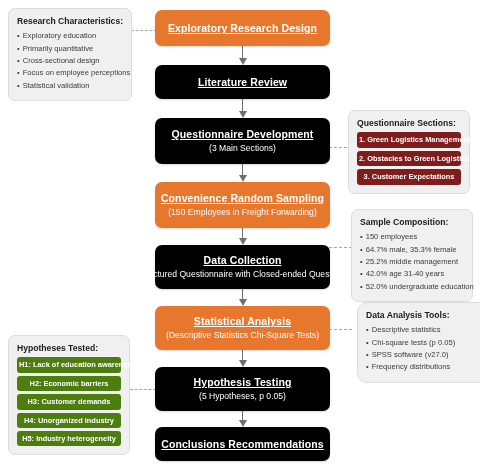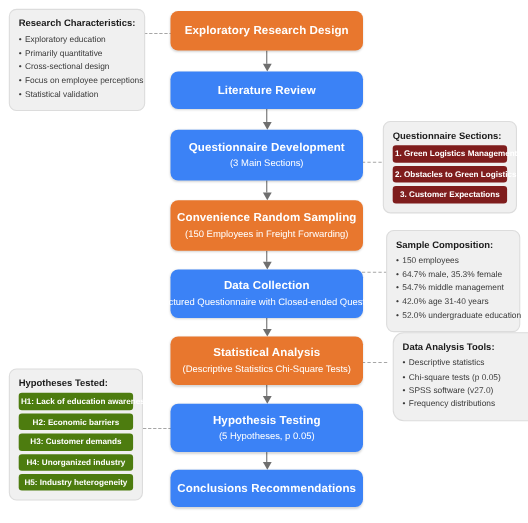--- a/index.html
+++ b/index.html
@@ -31,28 +31,29 @@
     display: flex;
     flex-direction: column;
     align-items: center;
     justify-content: center;
     text-align: center;
     color: #ffffff;
     z-index: 3;
     box-shadow: 0 1px 2px rgba(0,0,0,0.16);
   }
   .node.orange { background: #e8772e; }
-  .node.blue   { background: #3b82f6; }
+  .node.blue   { background: #000000; }
 
   .node-title {
     font-size: 10.5px;
     font-weight: bold;
     line-height: 1.15;
     letter-spacing: 0.1px;
     white-space: nowrap;
+    text-decoration: underline;
   }
   .node-sub {
     font-size: 8.6px;
     font-weight: normal;
     line-height: 1.15;
     margin-top: 4px;
     white-space: nowrap;
   }
   
   .node-sub.overflow {
@@ -248,21 +249,21 @@
       <div class="chip grey">2. Obstacles to Green Logistics</div>
       <div class="chip grey">3. Customer Expectations</div>
     </div>
   </div>
 
   <div class="panel" style="left:351px; top:209px; width:122px;">
     <div class="panel-title">Sample Composition:</div>
     <ul class="panel-list">
       <li>150 employees</li>
       <li>64.7% male, 35.3% female</li>
-      <li>54.7% middle management</li>
+      <li>25.2% middle management</li>
       <li>42.0% age 31-40 years</li>
       <li>52.0% undergraduate education</li>
     </ul>
   </div>
 
   <div class="panel" style="left:357px; top:302px; width:134px;border-radius:10px;">
     <div class="panel-title">Data Analysis Tools:</div>
     <ul class="panel-list">
       <li>Descriptive statistics</li>
       <li>Chi-square tests (p 0.05)</li>

